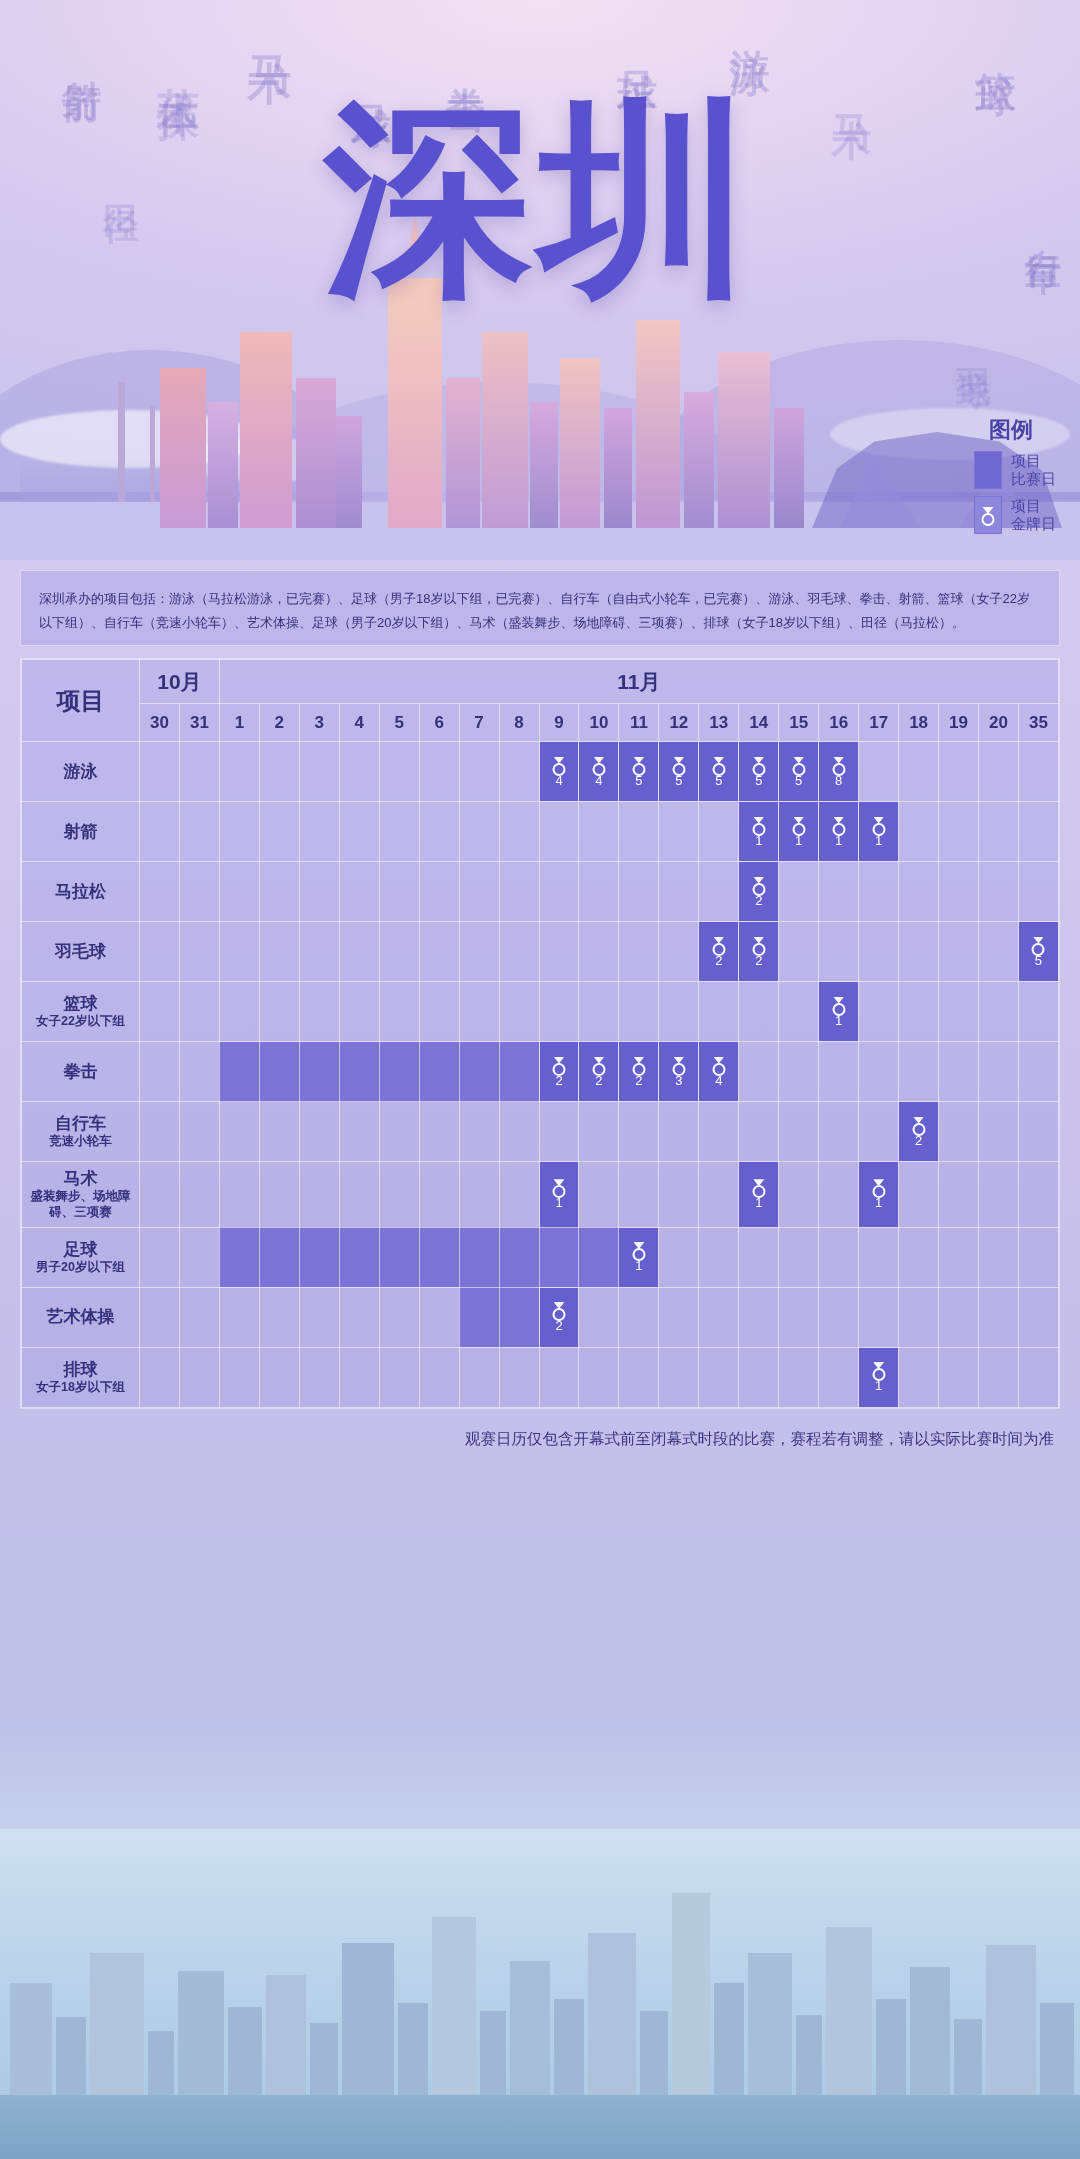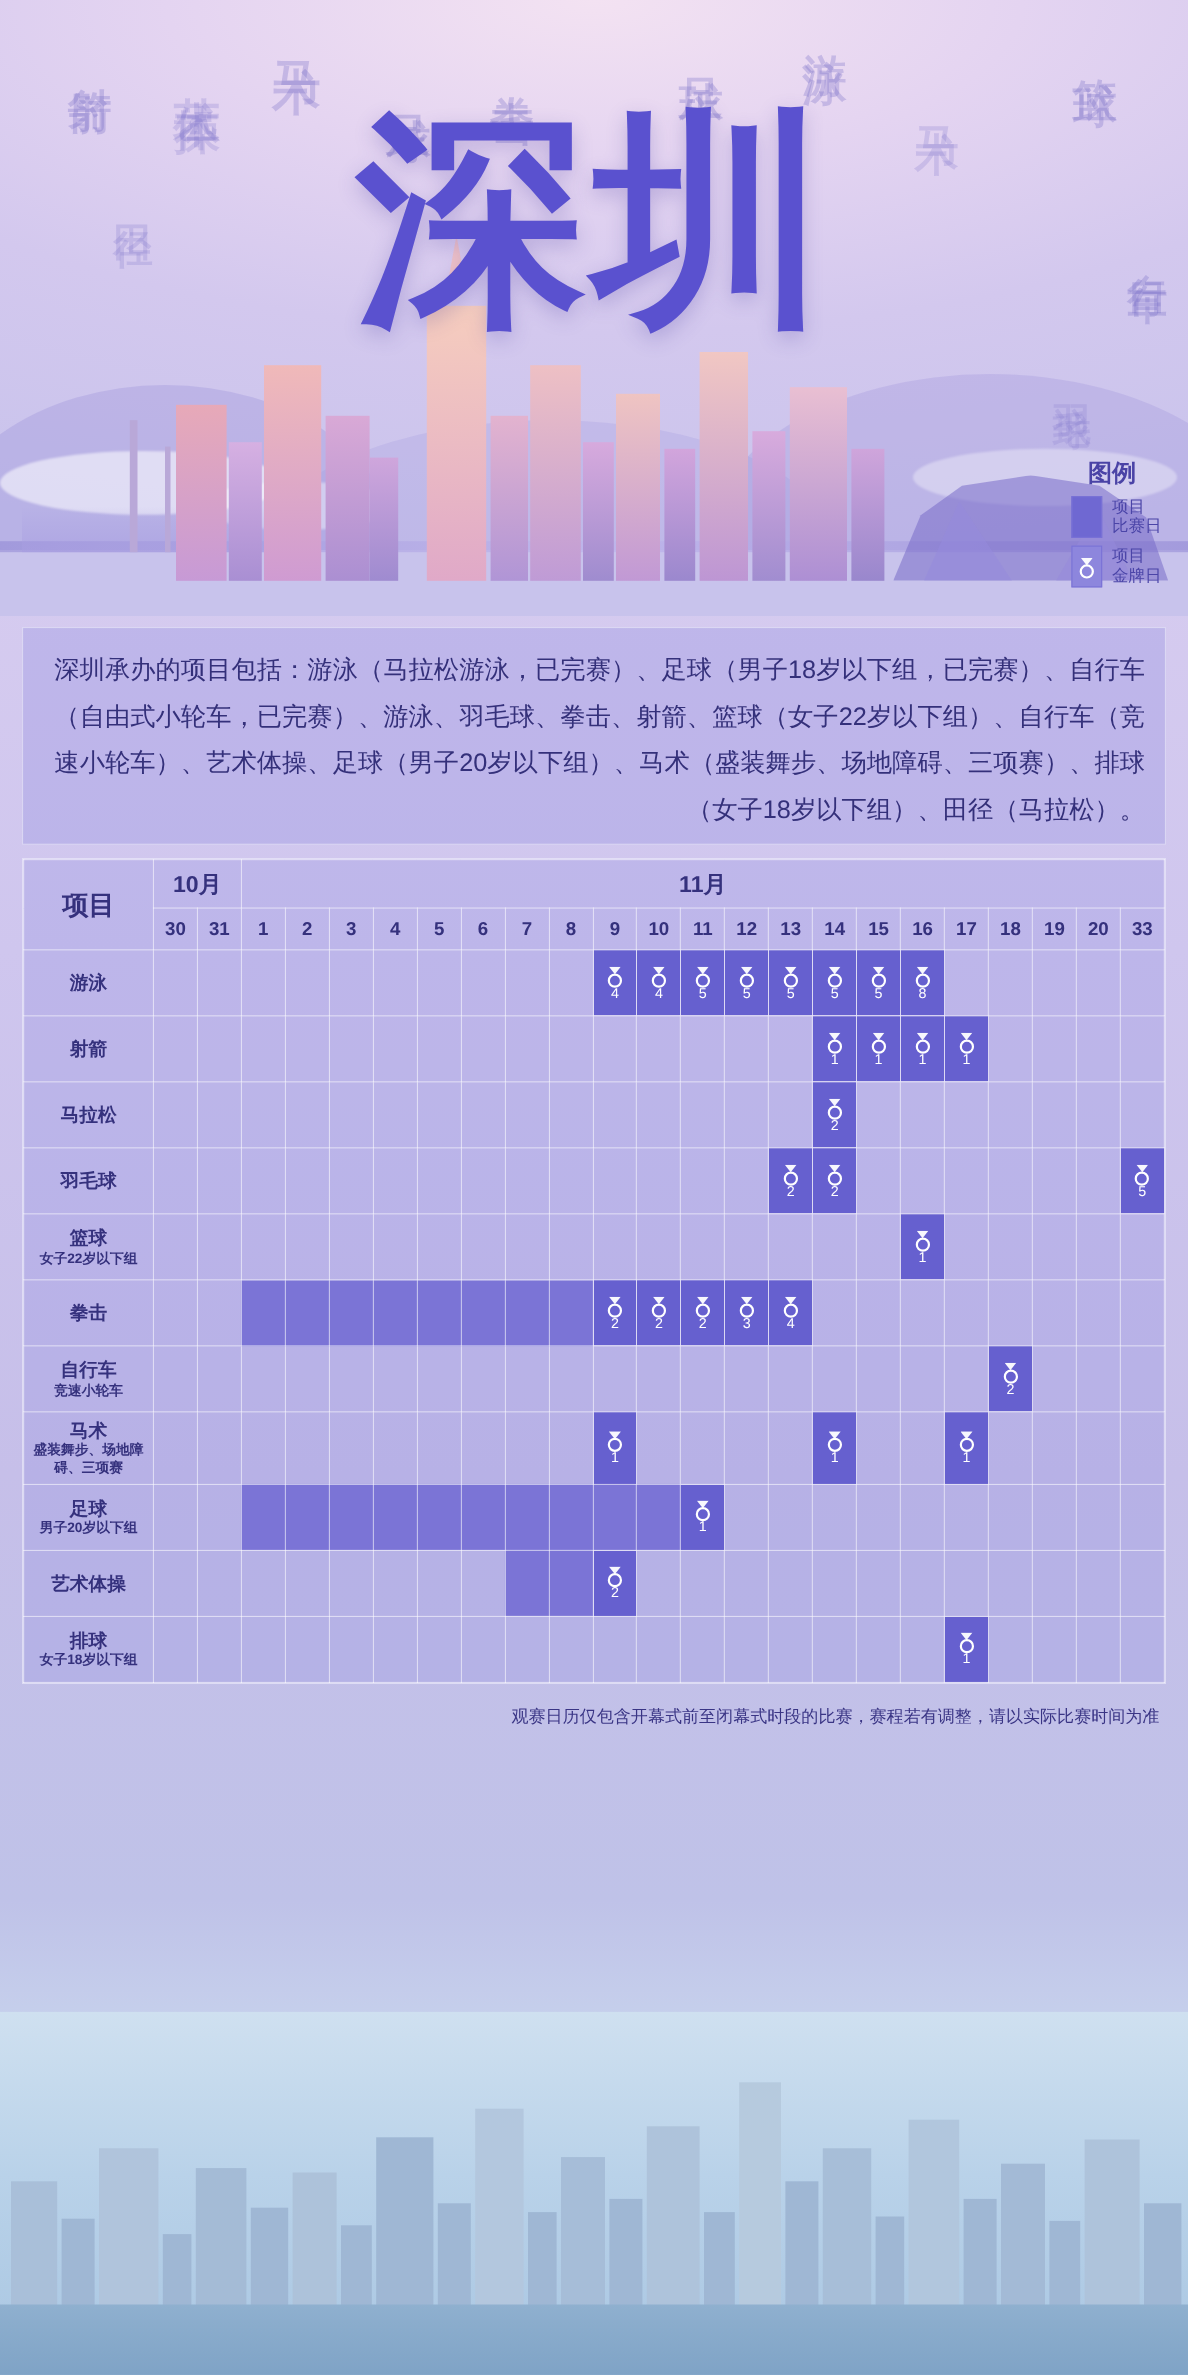--- a/index.html
+++ b/index.html
@@ -64,21 +64,21 @@
 
   .hero-title {
     position: absolute;
     top: 96px; left: 0; right: 0;
     text-align: center;
     font-size: 210px;
     line-height: 1;
     font-weight: 700;
     color: #5a51cf;
     letter-spacing: 6px;
-    font-family: Liberation Sans, sans-serif;
+    font-family: Liberation Serif, serif;
     text-shadow: 0 6px 18px rgba(70,60,160,.25);
   }
 
   
   .legend {
     position: absolute; right: 24px; bottom: 26px;
     color: #4b45a8;
     font-size: 17px;
     line-height: 1.25;
   }
@@ -112,23 +112,23 @@
     border: 2px solid #fff;
   }
 
   
   .desc {
     margin: 10px 20px 0 20px;
     padding: 16px 18px 10px 18px;
     background: rgba(156,150,226,0.38);
     border: 1px solid rgba(255,255,255,0.45);
     color: #34307a;
-    font-size: 23px;
+    font-size: 13px;
     line-height: 1.85;
-    text-align: right;
+    text-align: left;
   }
 
   
   .table-wrap {
     margin: 12px 20px 0 20px;
     border: 1px solid rgba(255,255,255,0.55);
     background: rgba(150,146,224,0.30);
   }
   table { width: 100%; border-collapse: collapse; table-layout: fixed; }
   th, td {
@@ -303,21 +303,21 @@
             <th class="hdr-day">11</th>
             <th class="hdr-day">12</th>
             <th class="hdr-day">13</th>
             <th class="hdr-day">14</th>
             <th class="hdr-day">15</th>
             <th class="hdr-day">16</th>
             <th class="hdr-day">17</th>
             <th class="hdr-day">18</th>
             <th class="hdr-day">19</th>
             <th class="hdr-day">20</th>
-            <th class="hdr-day">33</th>
+            <th class="hdr-day">35</th>
           </tr>
       </thead>
       <tbody id="tbody">
           <tr>
             <th class="rowname col-name"><span>游泳</span></th>
             <td></td>
             <td></td>
             <td></td>
             <td></td>
             <td></td>

